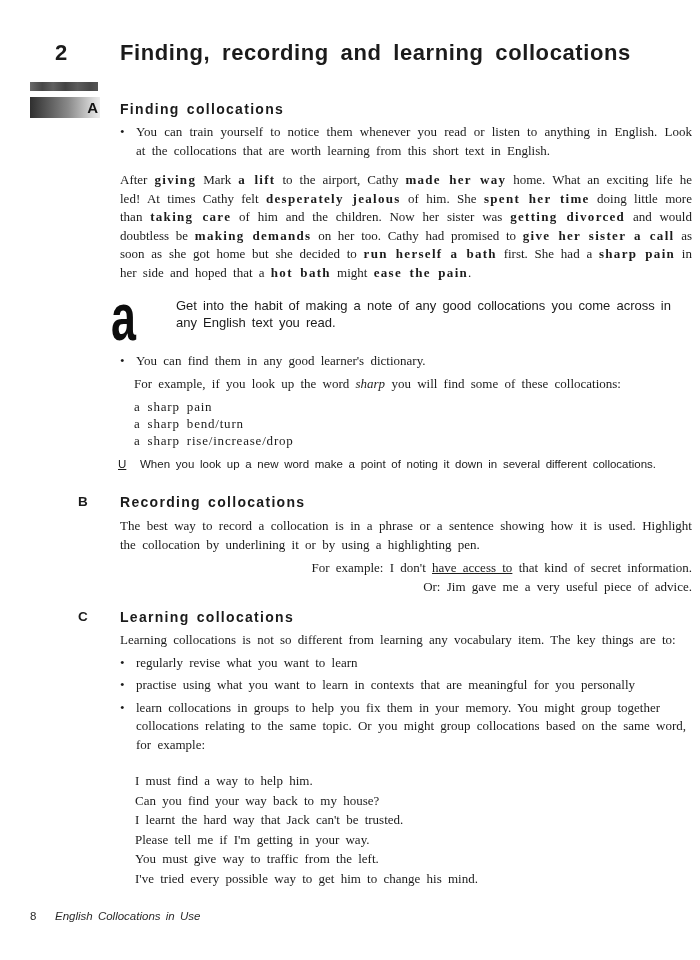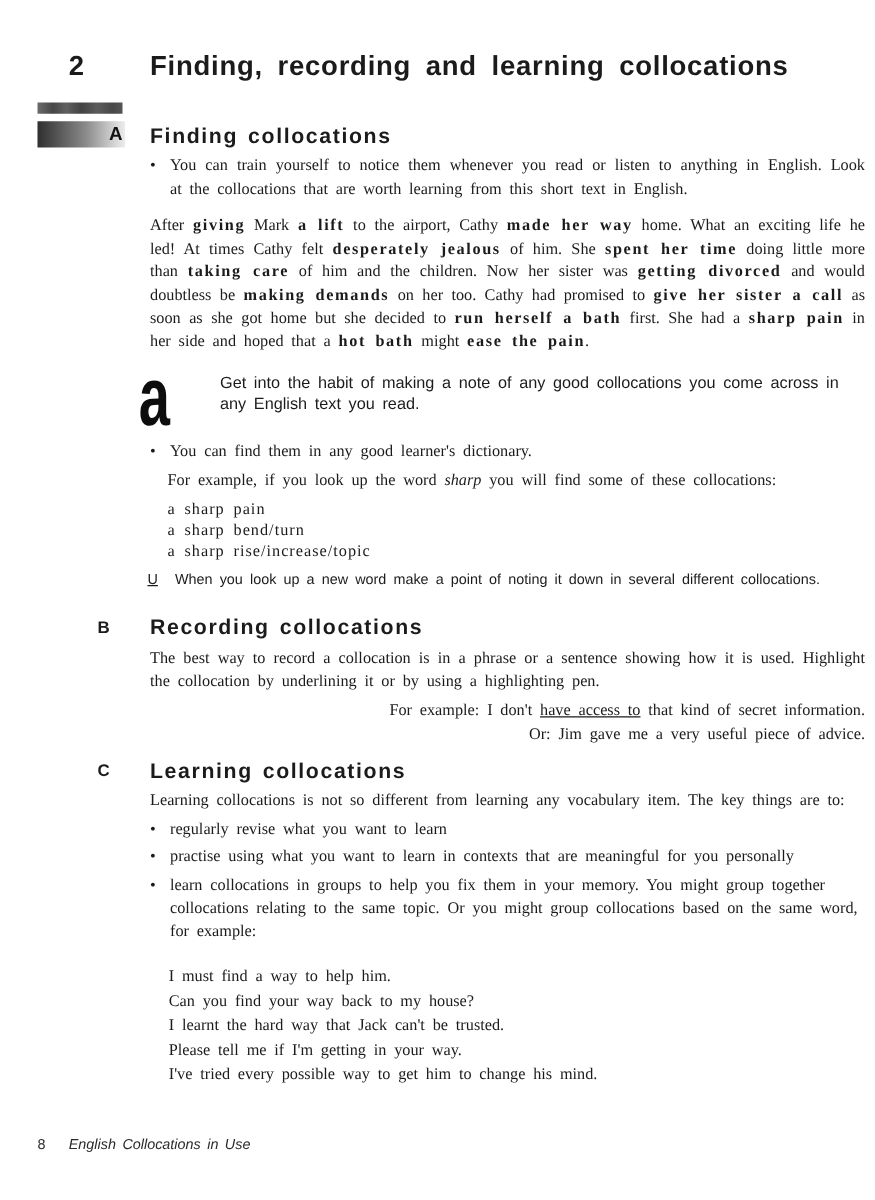--- a/index.html
+++ b/index.html
@@ -37,21 +37,21 @@
   .letter-a{
     font-family:"Liberation Sans", sans-serif;
     font-weight:bold;font-size:15px;color:#111;
   }
   
   .blk{margin-left:120px;width:572px;}
   .serif{font-size:13px;line-height:18.5px;word-spacing:3px;}
   .just{text-align:justify;-moz-text-align-last:left;text-align-last:left;}
   .heading{
     font-family:"Liberation Sans", sans-serif;
-    font-weight:bold;font-size:17px;line-height:16px;
+    font-weight:bold;font-size:14px;line-height:16px;
     letter-spacing:1.3px;word-spacing:2px;
   }
   .section-heading-row{display:flex;}
   .section-letter{
     flex:none;width:42px;margin-left:78px;
     font-family:"Liberation Sans", sans-serif;
     font-weight:bold;font-size:13.5px;line-height:16px;
   }
   .bullet-row{display:flex;margin-left:120px;width:572px;}
   .bullet-dot{flex:none;width:16px;font-size:13px;line-height:18.5px;}
@@ -143,21 +143,21 @@
   <div class="bullet-row bullet-a2">
     <span class="bullet-dot">•</span>
     <span class="bullet-text serif">You can find them in any good learner's dictionary.</span>
   </div>
 
   <div class="serif sharp-intro"><span>For example, if you look up the word </span><span class="s-i">sharp</span><span> you will find some of these collocations:</span></div>
 
   <div class="sharp-list">
     <div class="sharp-item">a sharp pain</div>
     <div class="sharp-item">a sharp bend/turn</div>
-    <div class="sharp-item">a sharp rise/increase/topic</div>
+    <div class="sharp-item">a sharp rise/increase/drop</div>
   </div>
 
   <div class="tip-row">
     <span class="tip-marker">U</span>
     <span class="tip-text">When you look up a new word make a point of noting it down in several different collocations.</span>
   </div>
 
   <div class="section-heading-row heading-b">
     <span class="section-letter">B</span>
     <span class="heading">Recording collocations</span>
@@ -188,20 +188,21 @@
       <span class="bullet-dot">•</span>
       <span class="bullet-text serif">learn collocations in groups to help you fix them in your memory. You might group together collocations relating to the same topic. Or you might group collocations based on the same word, for example:</span>
     </div>
   </div>
 
   <div class="examples-c">
     <div class="example-c">I must find a way to help him.</div>
     <div class="example-c">Can you find your way back to my house?</div>
     <div class="example-c">I learnt the hard way that Jack can't be trusted.</div>
     <div class="example-c">Please tell me if I'm getting in your way.</div>
+    <div class="example-c">You must give way to traffic from the left.</div>
     <div class="example-c">I've tried every possible way to get him to change his mind.</div>
   </div>
 
   <div class="footer">
     <span class="footer-page">8</span>
     <span class="footer-book">English Collocations in Use</span>
   </div>
 
 </div>
 

